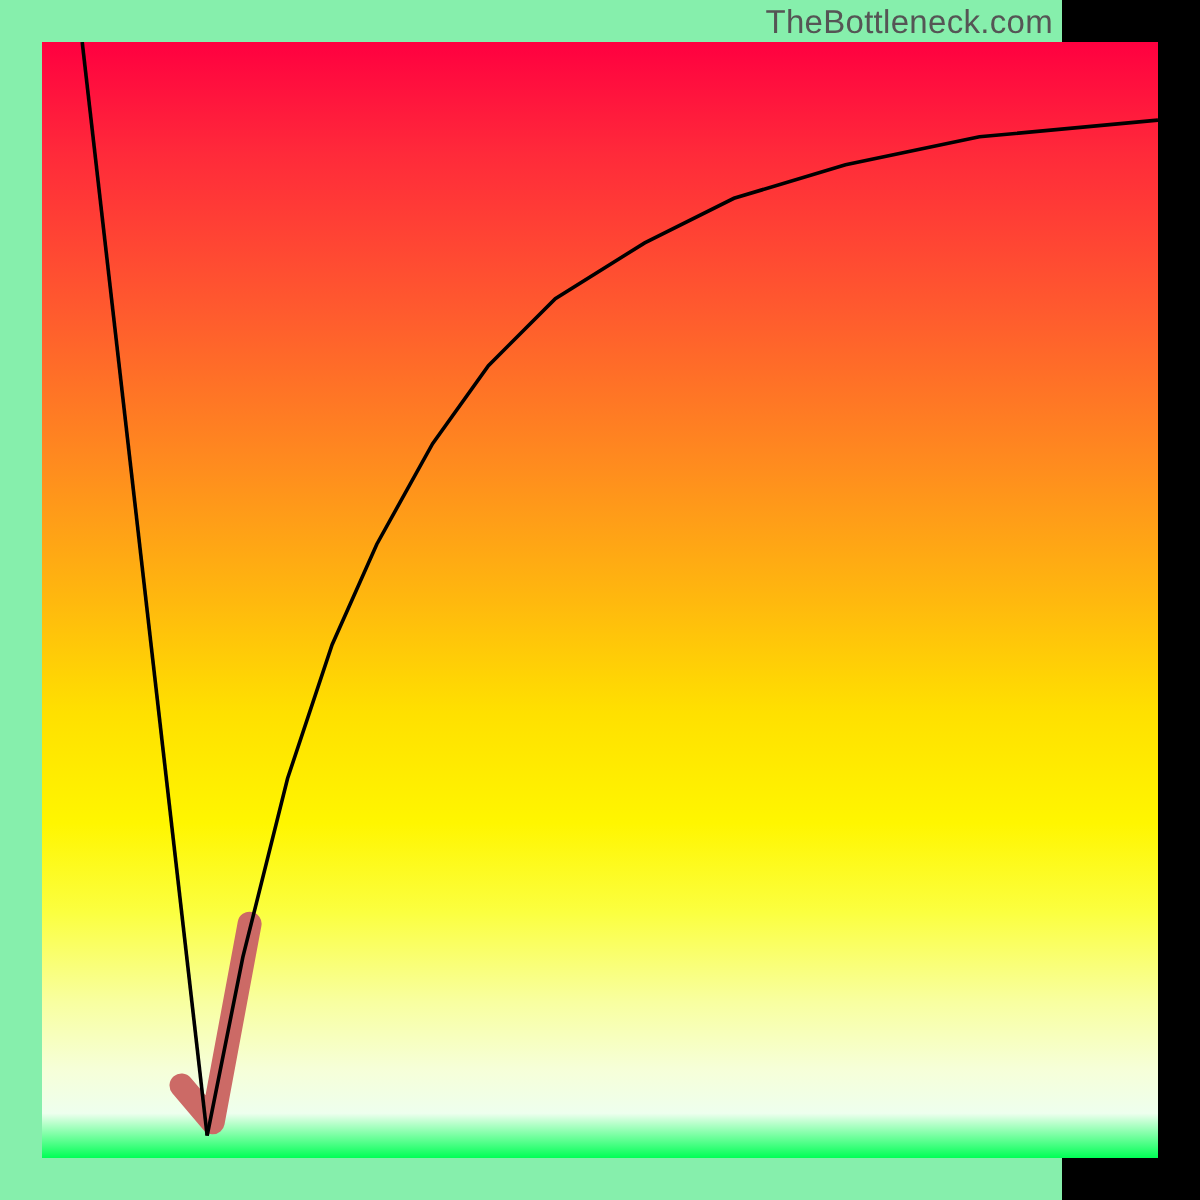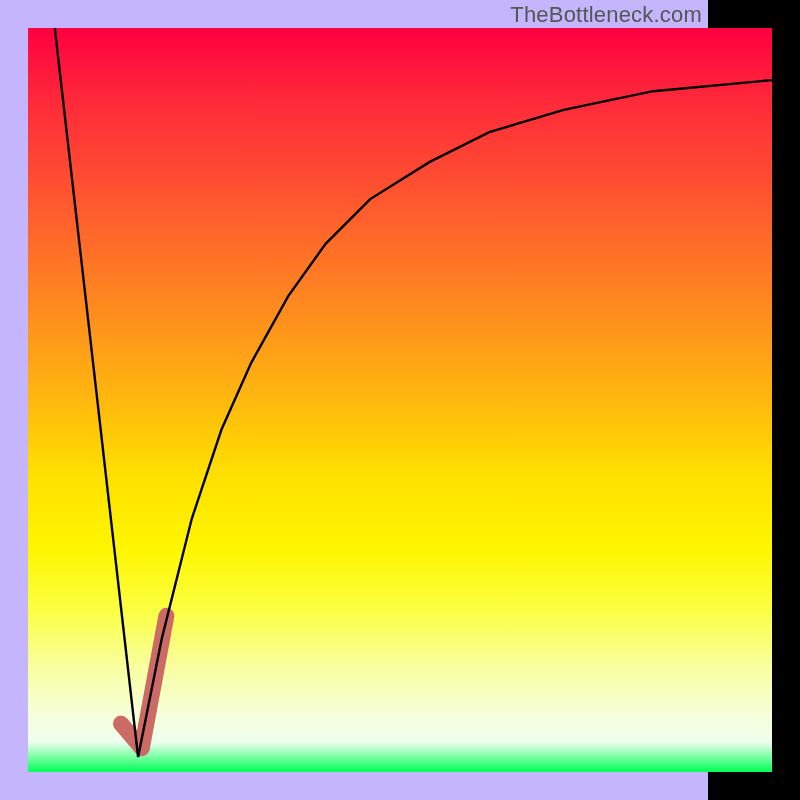--- a/index.html
+++ b/index.html
@@ -8,21 +8,21 @@
     width: 800px;
     height: 800px;
     overflow: hidden;
     background: #000;
     font-family: Arial, Helvetica, sans-serif;
   }
   .frame {
     position: relative;
     width: 708px;
     height: 800px;
-    background: #c4b5fd;
+    background: #86efac;
   }
   .plot {
     position: absolute;
     left: 28px;
     top: 28px;
     width: 744px;
     height: 744px;
     background: linear-gradient(
       to bottom,
       #ff0040 0%,

